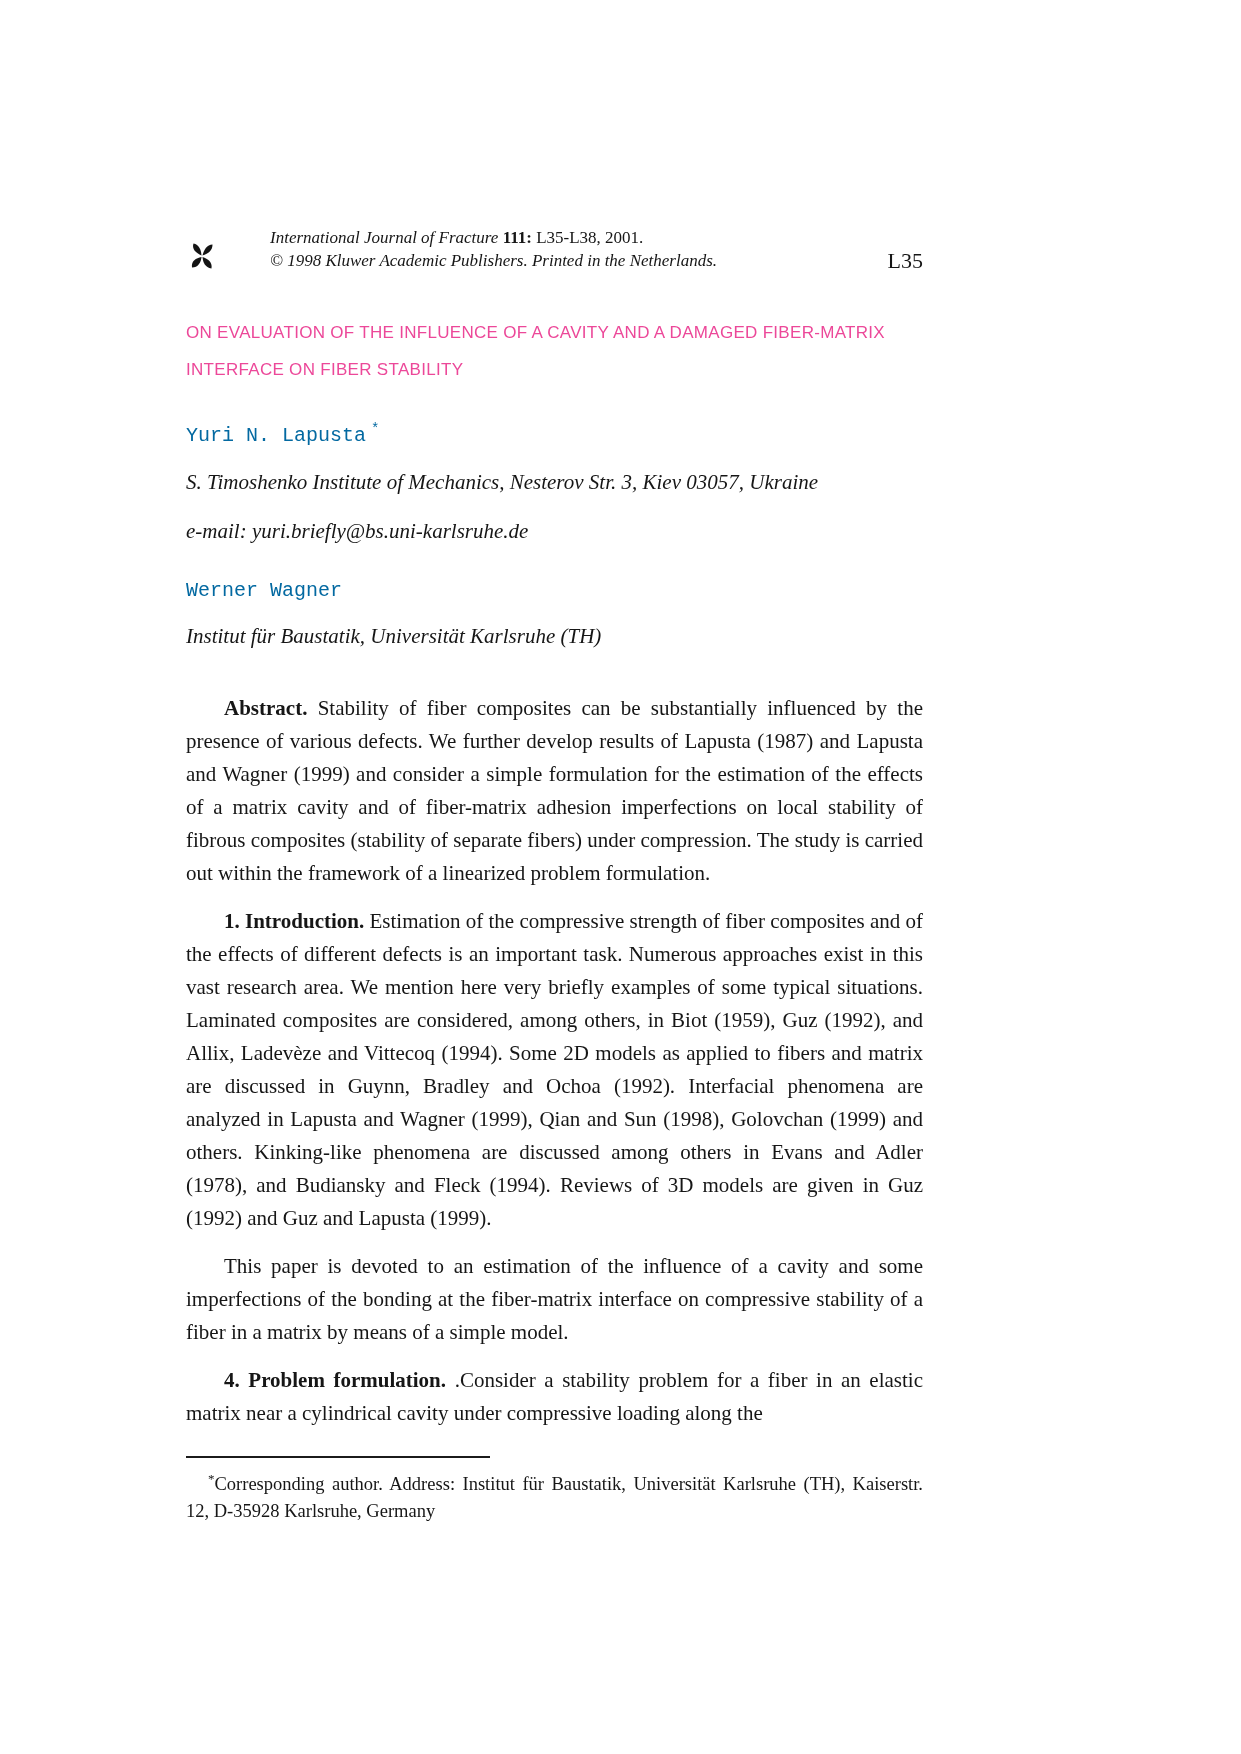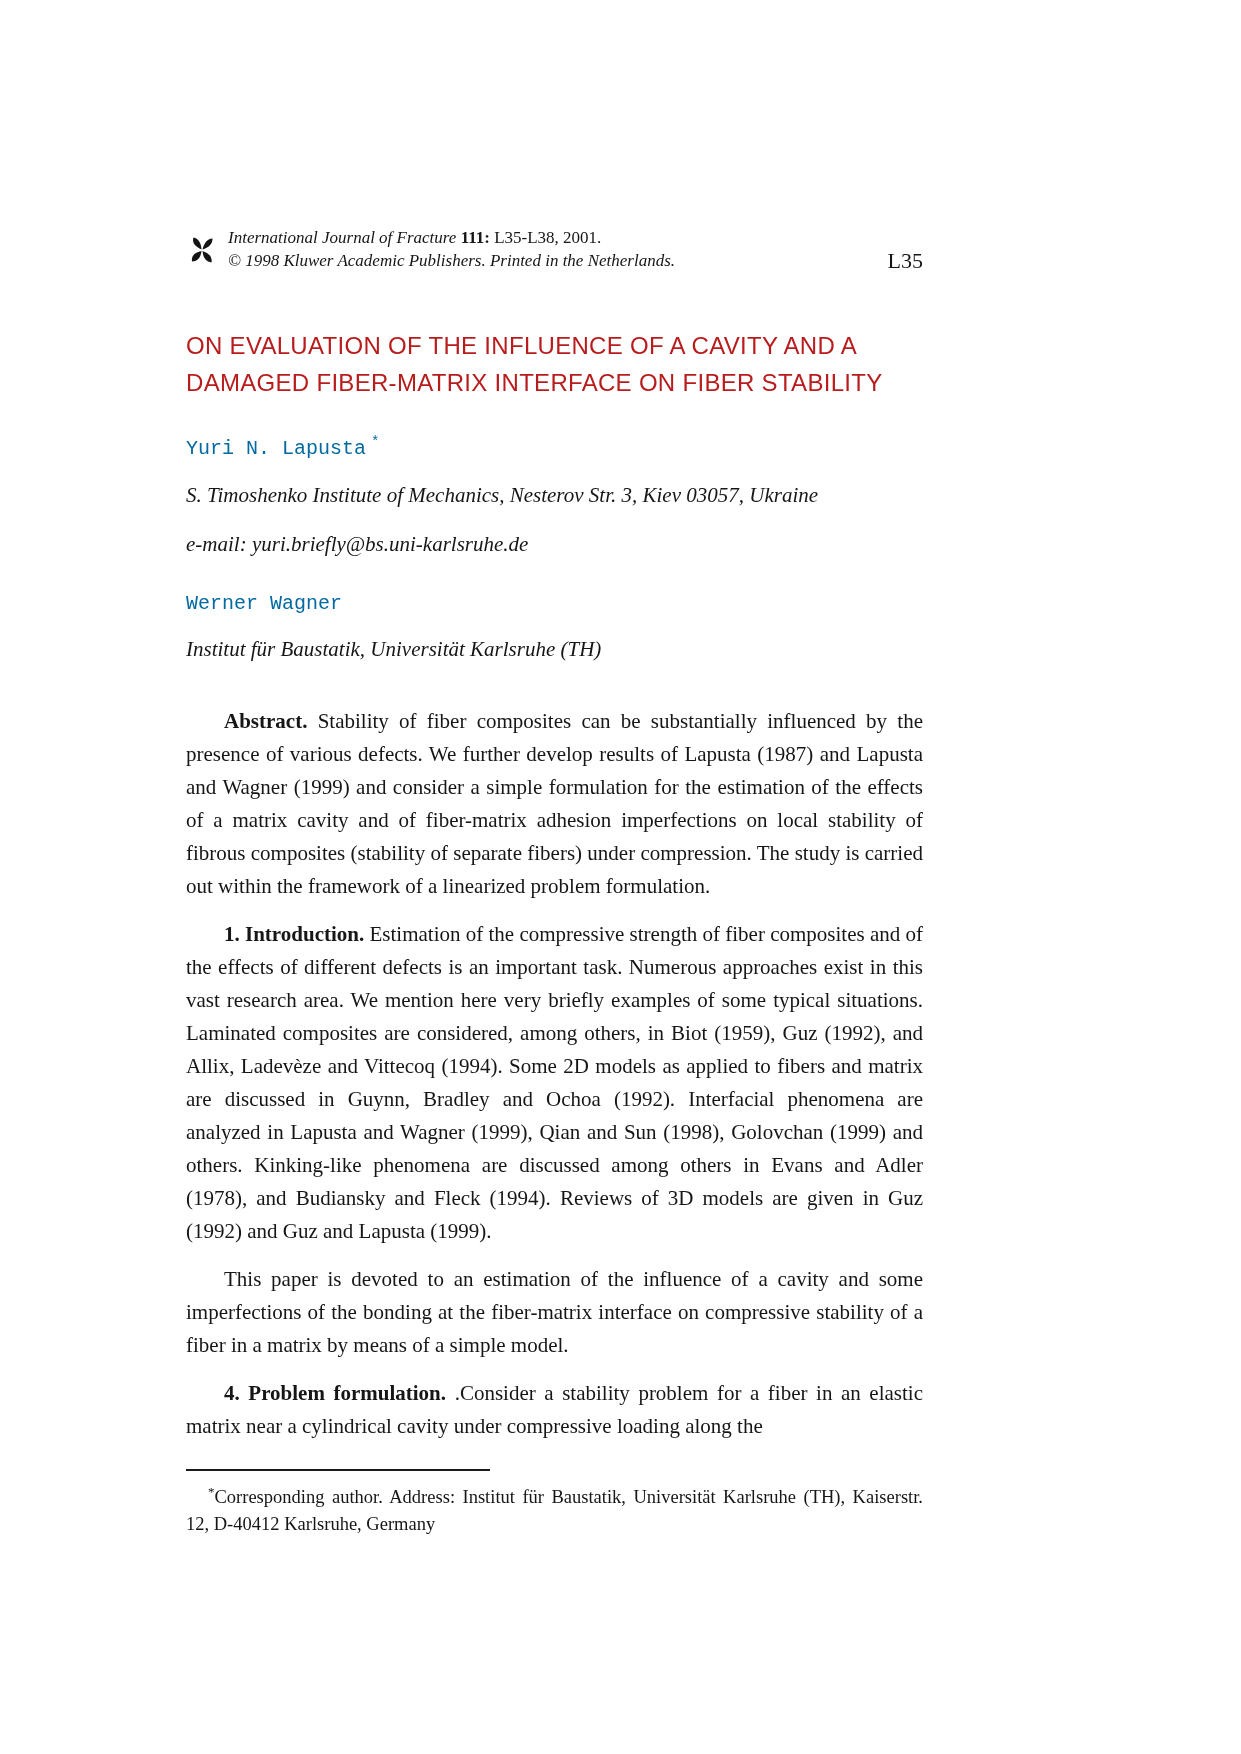--- a/index.html
+++ b/index.html
@@ -15,23 +15,24 @@
   .content {
     position: absolute;
     left: 186px;
     top: 226px;
     width: 737px;
   }
 
   
   .header-row {
     display: flex;
-    align-items: center;
+    align-items: flex-end;
     font-size: 17px;
     line-height: 23px;
+    gap: 42px;
   }
   .logo {
     width: 32px;
     height: 32px;
     margin-right: 10px;
     margin-top: 1px;
     flex: none;
   }
   .header-text { flex: 1; }
   .journal-line { font-style: italic; }
@@ -39,27 +40,27 @@
   .pages { font-style: normal; }
   .copyright-line { font-style: italic; }
   .page-number {
     font-size: 22px;
     align-self: flex-end;
     font-style: normal;
   }
 
   
   .title {
-    margin-top: 55px;
+    margin-top: 42px;
     font-family: "Liberation Sans", sans-serif;
-    font-size: 24px;
+    font-size: 17px;
     line-height: 37px;
     font-weight: 500;
     letter-spacing: 0.3px;
-    color: #b91c1c;
+    color: #ec4899;
   }
 
   
   .author-name {
     font-family: Liberation Mono, monospace;
     font-size: 20px;
     line-height: 26px;
     font-weight: 500;
     color: #0369a1;
   }
@@ -138,15 +139,15 @@
 
   <p class="para abstract"><span class="lead">Abstract.</span><span> Stability of fiber composites can be substantially influenced by the presence of various defects. We further develop results of Lapusta (1987) and Lapusta and Wagner (1999) and consider a simple formulation for the estimation of the effects of a matrix cavity and of fiber-matrix adhesion imperfections on local stability of fibrous composites (stability of separate fibers) under compression. The study is carried out within the framework of a linearized problem formulation.</span></p>
 
   <p class="para"><span class="lead">1. Introduction.</span><span> Estimation of the compressive strength of fiber composites and of the effects of different defects is an important task. Numerous approaches exist in this vast research area. We mention here very briefly examples of some typical situations. Laminated composites are considered, among others, in Biot (1959), Guz (1992), and Allix, Ladevèze and Vittecoq (1994). Some 2D models as applied to fibers and matrix are discussed in Guynn, Bradley and Ochoa (1992). Interfacial phenomena are analyzed in Lapusta and Wagner (1999), Qian and Sun (1998), Golovchan (1999) and others. Kinking-like phenomena are discussed among others in Evans and Adler (1978), and Budiansky and Fleck (1994). Reviews of 3D models are given in Guz (1992) and Guz and Lapusta (1999).</span></p>
 
   <p class="para"><span class="lead"></span><span>This paper is devoted to an estimation of the influence of a cavity and some imperfections of the bonding at the fiber-matrix interface on compressive stability of a fiber in a matrix by means of a simple model.</span></p>
 
   <p class="para"><span class="lead">4. Problem formulation.</span><span> .Consider a stability problem for a fiber in an elastic matrix near a cylindrical cavity under compressive loading along the</span></p>
 
   <div class="footnote-rule"></div>
-  <p class="footnote"><sup>*</sup><span>Corresponding author.  Address:  Institut für Baustatik, Universität Karlsruhe (TH), Kaiserstr. 12, D-40412 Karlsruhe, Germany</span></p>
+  <p class="footnote"><sup>*</sup><span>Corresponding author.  Address:  Institut für Baustatik, Universität Karlsruhe (TH), Kaiserstr. 12, D-35928 Karlsruhe, Germany</span></p>
 
 </div>
 
 </body></html>

